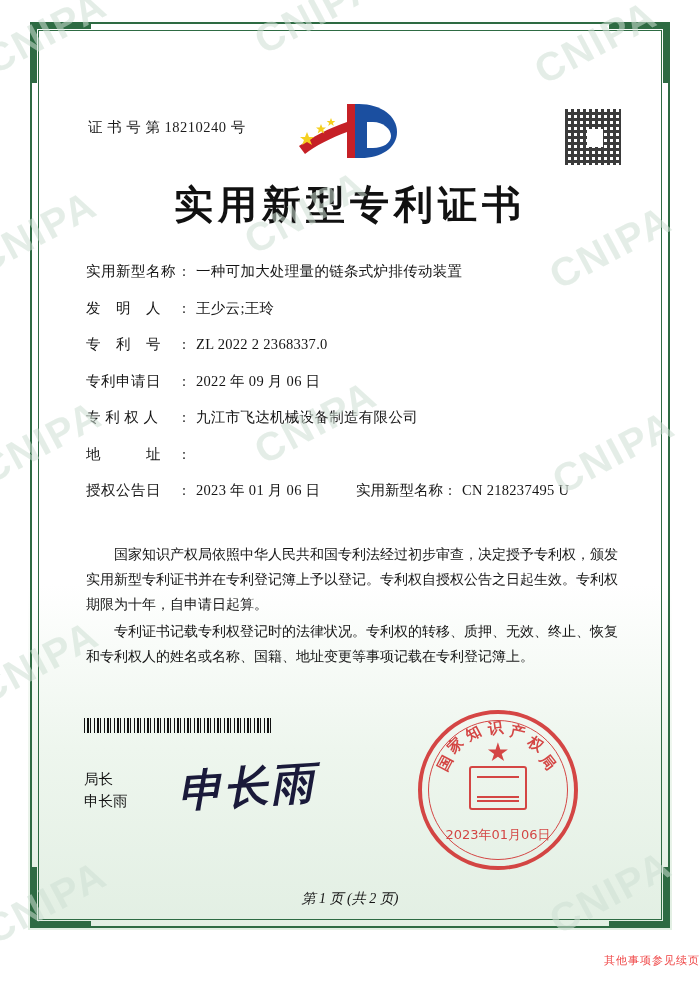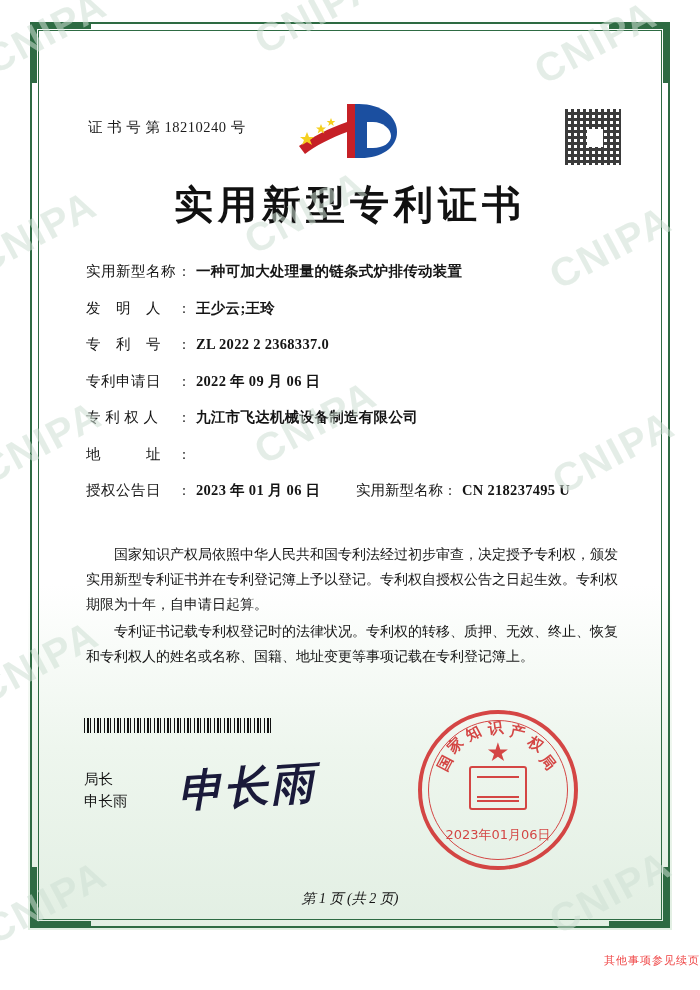--- a/index.html
+++ b/index.html
@@ -144,21 +144,20 @@
     flex: 0 0 96px;
     letter-spacing: 0.5px;
   }
   .colon {
     width: 14px;
     flex: 0 0 14px;
   }
   .value {
     flex: 1 1 auto;
     letter-spacing: 0.3px;
-    font-weight: bold;
   }
   .row-split .left {
     display: flex;
     align-items: baseline;
     width: 270px;
     flex: 0 0 270px;
   }
   .row-split .right {
     display: flex;
     align-items: baseline;

